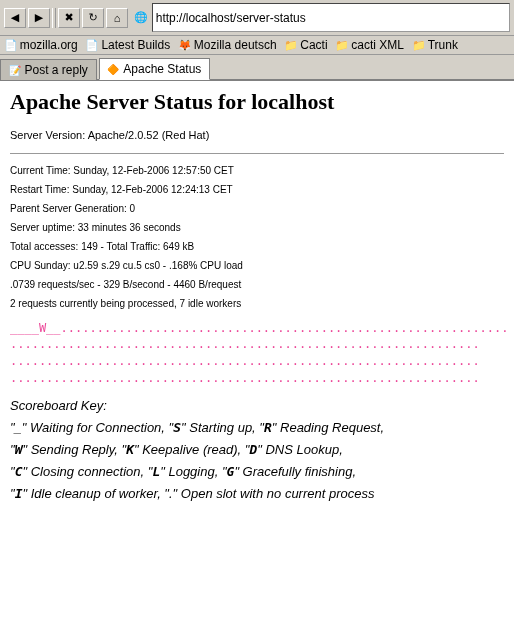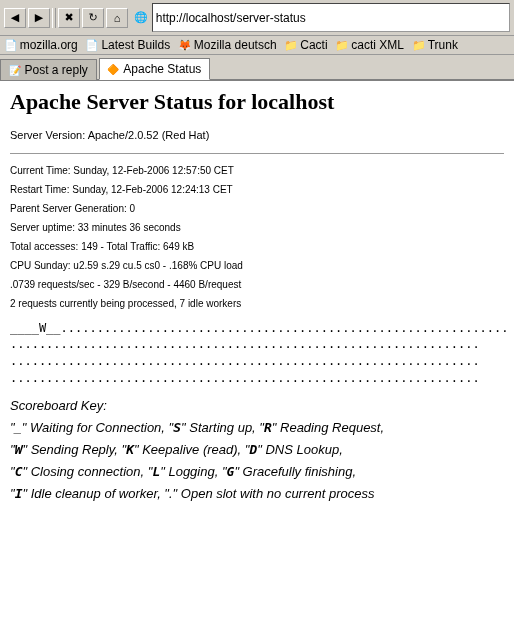--- a/index.html
+++ b/index.html
@@ -146,21 +146,21 @@
     .scoreboard-section {
       margin-top: 8px;
       font-size: 13px;
       line-height: 1.6;
       color: #000;
     }
     .scoreboard-dots {
       font-family: monospace;
       font-size: 12px;
       letter-spacing: 0px;
-      color: #000000;
+      color: #ec4899;
       line-height: 1.4;
     }
     .scoreboard-key {
       margin-top: 8px;
       font-size: 13px;
       line-height: 1.7;
       font-style: italic;
     }
     .bold-char {
       font-weight: bold;

